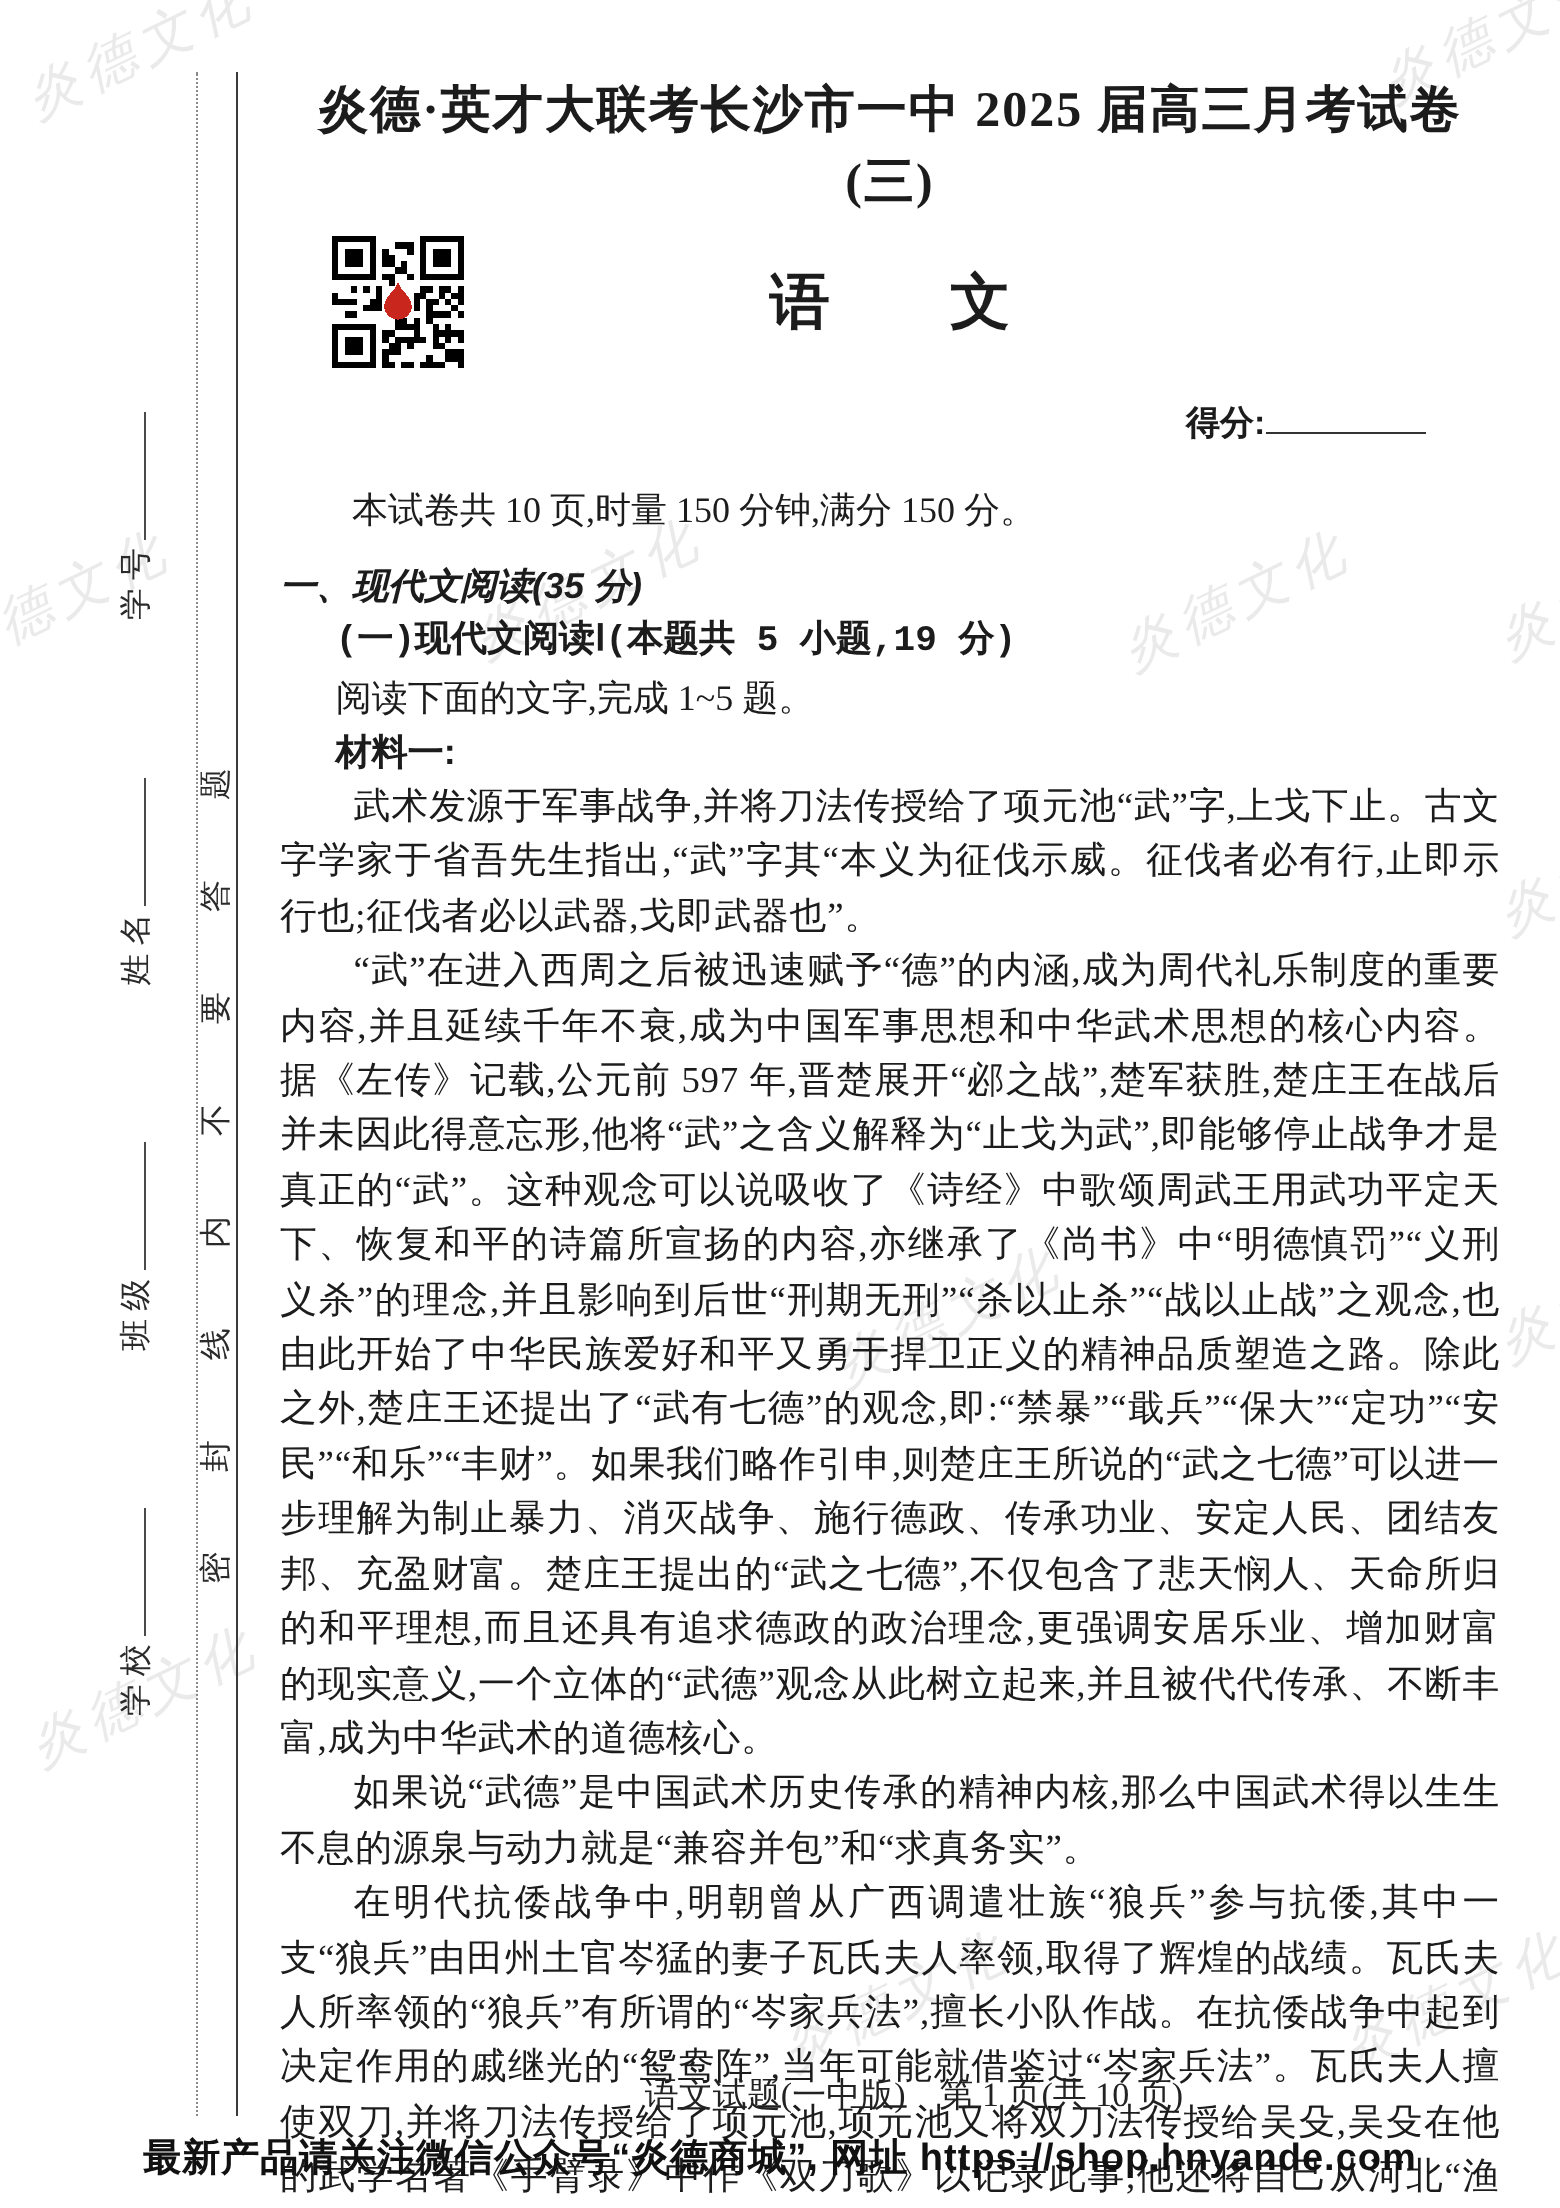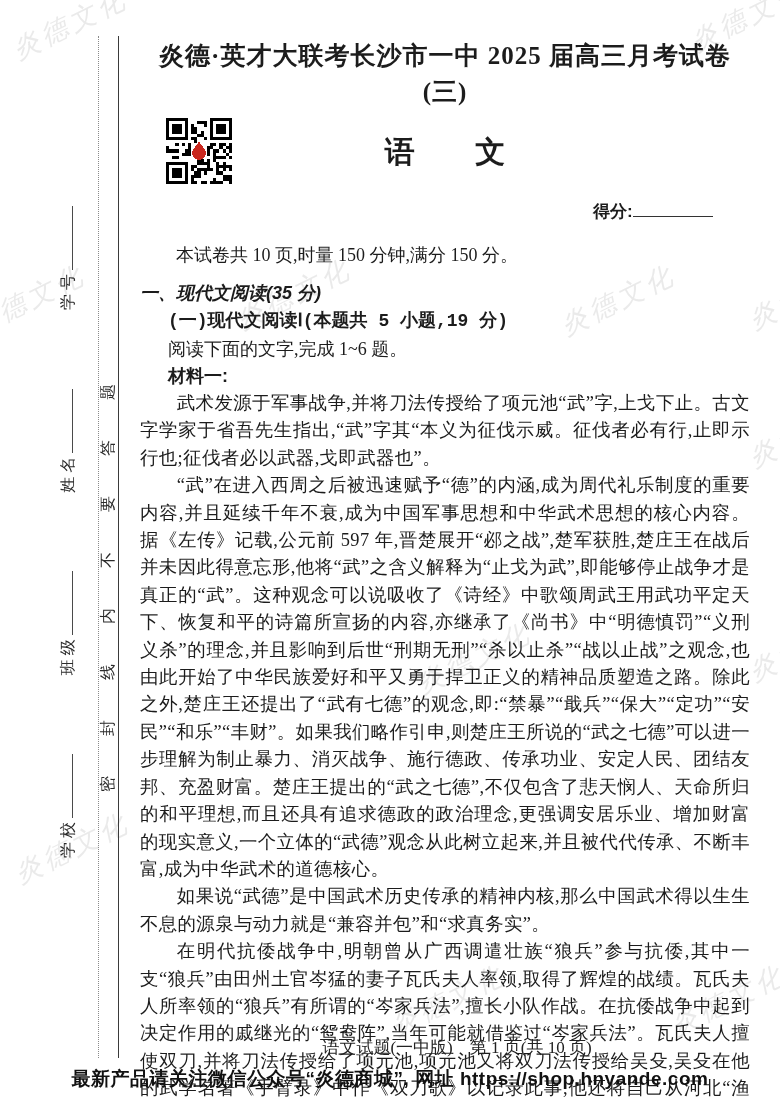--- a/index.html
+++ b/index.html
@@ -236,21 +236,21 @@
   </div>
 
   <div class="score-line">
     <span>得分:</span><span class="score-blank"></span>
   </div>
 
   <div class="meta-line">本试卷共 10 页,时量 150 分钟,满分 150 分。</div>
 
   <div class="h1">一、现代文阅读(35 分)</div>
   <div class="h2">(一)现代文阅读Ⅰ(本题共 5 小题,19 分)</div>
-  <div class="instruction">阅读下面的文字,完成 1~6 题。</div>
+  <div class="instruction">阅读下面的文字,完成 1~5 题。</div>
   <div class="material-label">材料一:</div>
 
   <div class="body-text">
     <p>武术发源于军事战争,并将刀法传授给了项元池“武”字,上戈下止。古文字学家于省吾先生指出,“武”字其“本义为征伐示威。征伐者必有行,止即示行也;征伐者必以武器,戈即武器也”。</p>
     <p>“武”在进入西周之后被迅速赋予“德”的内涵,成为周代礼乐制度的重要内容,并且延续千年不衰,成为中国军事思想和中华武术思想的核心内容。据《左传》记载,公元前 597 年,晋楚展开“邲之战”,楚军获胜,楚庄王在战后并未因此得意忘形,他将“武”之含义解释为“止戈为武”,即能够停止战争才是真正的“武”。这种观念可以说吸收了《诗经》中歌颂周武王用武功平定天下、恢复和平的诗篇所宣扬的内容,亦继承了《尚书》中“明德慎罚”“义刑义杀”的理念,并且影响到后世“刑期无刑”“杀以止杀”“战以止战”之观念,也由此开始了中华民族爱好和平又勇于捍卫正义的精神品质塑造之路。除此之外,楚庄王还提出了“武有七德”的观念,即:“禁暴”“戢兵”“保大”“定功”“安民”“和乐”“丰财”。如果我们略作引申,则楚庄王所说的“武之七德”可以进一步理解为制止暴力、消灭战争、施行德政、传承功业、安定人民、团结友邦、充盈财富。楚庄王提出的“武之七德”,不仅包含了悲天悯人、天命所归的和平理想,而且还具有追求德政的政治理念,更强调安居乐业、增加财富的现实意义,一个立体的“武德”观念从此树立起来,并且被代代传承、不断丰富,成为中华武术的道德核心。</p>
     <p>如果说“武德”是中国武术历史传承的精神内核,那么中国武术得以生生不息的源泉与动力就是“兼容并包”和“求真务实”。</p>
     <p>在明代抗倭战争中,明朝曾从广西调遣壮族“狼兵”参与抗倭,其中一支“狼兵”由田州土官岑猛的妻子瓦氏夫人率领,取得了辉煌的战绩。瓦氏夫人所率领的“狼兵”有所谓的“岑家兵法”,擅长小队作战。在抗倭战争中起到决定作用的戚继光的“鸳鸯阵”,当年可能就借鉴过“岑家兵法”。瓦氏夫人擅使双刀,并将刀法传授给了项元池,项元池又将双刀法传授给吴殳,吴殳在他的武学名著《手臂录》中作《双刀歌》以记录此事,他还将自己从河北“渔阳老人”处学得的剑法融入瓦氏双刀法,并且将瓦氏双刀法进一步演化为枪法。正是吴殳的学习与改造,使得广西壮族的武术与中原武术互相交流融合,形成了新的武术招式与技术理念。</p>
 
   </div>
 </div>

